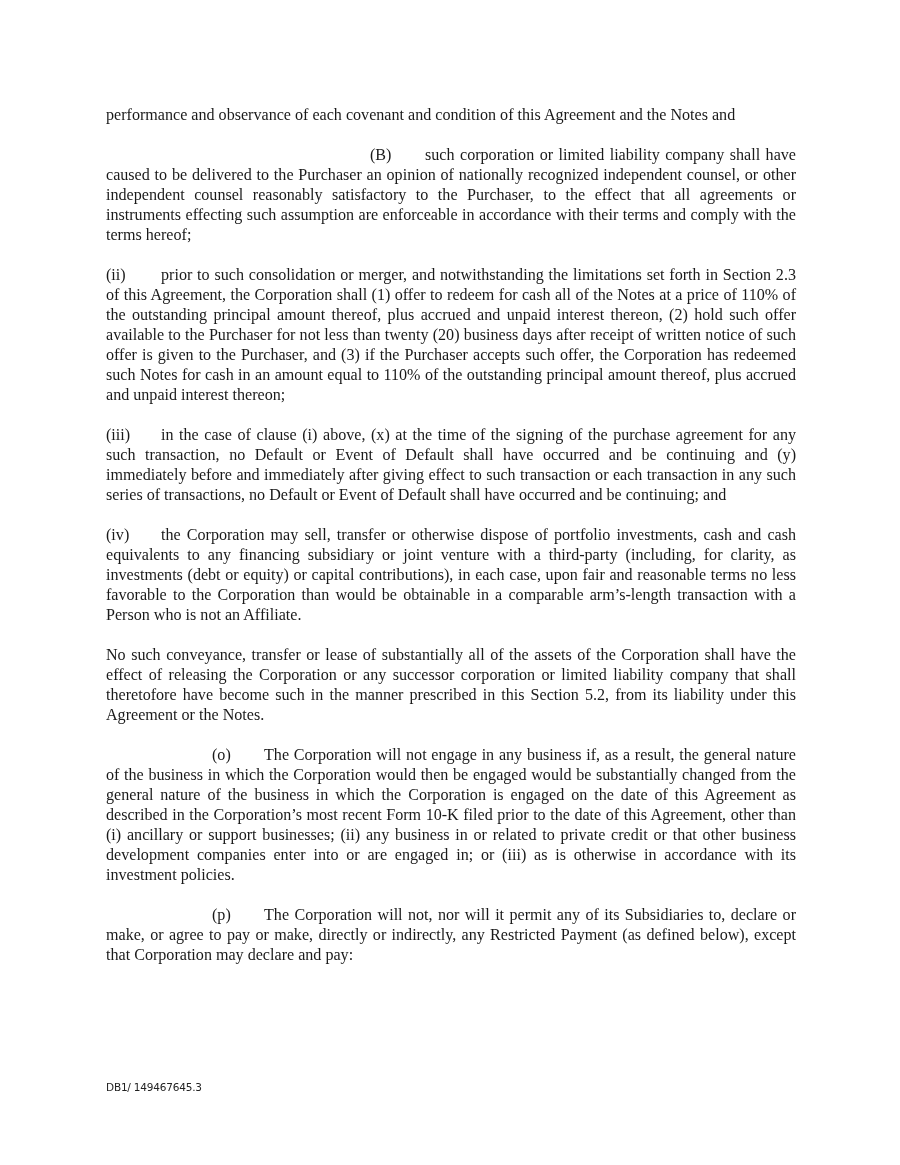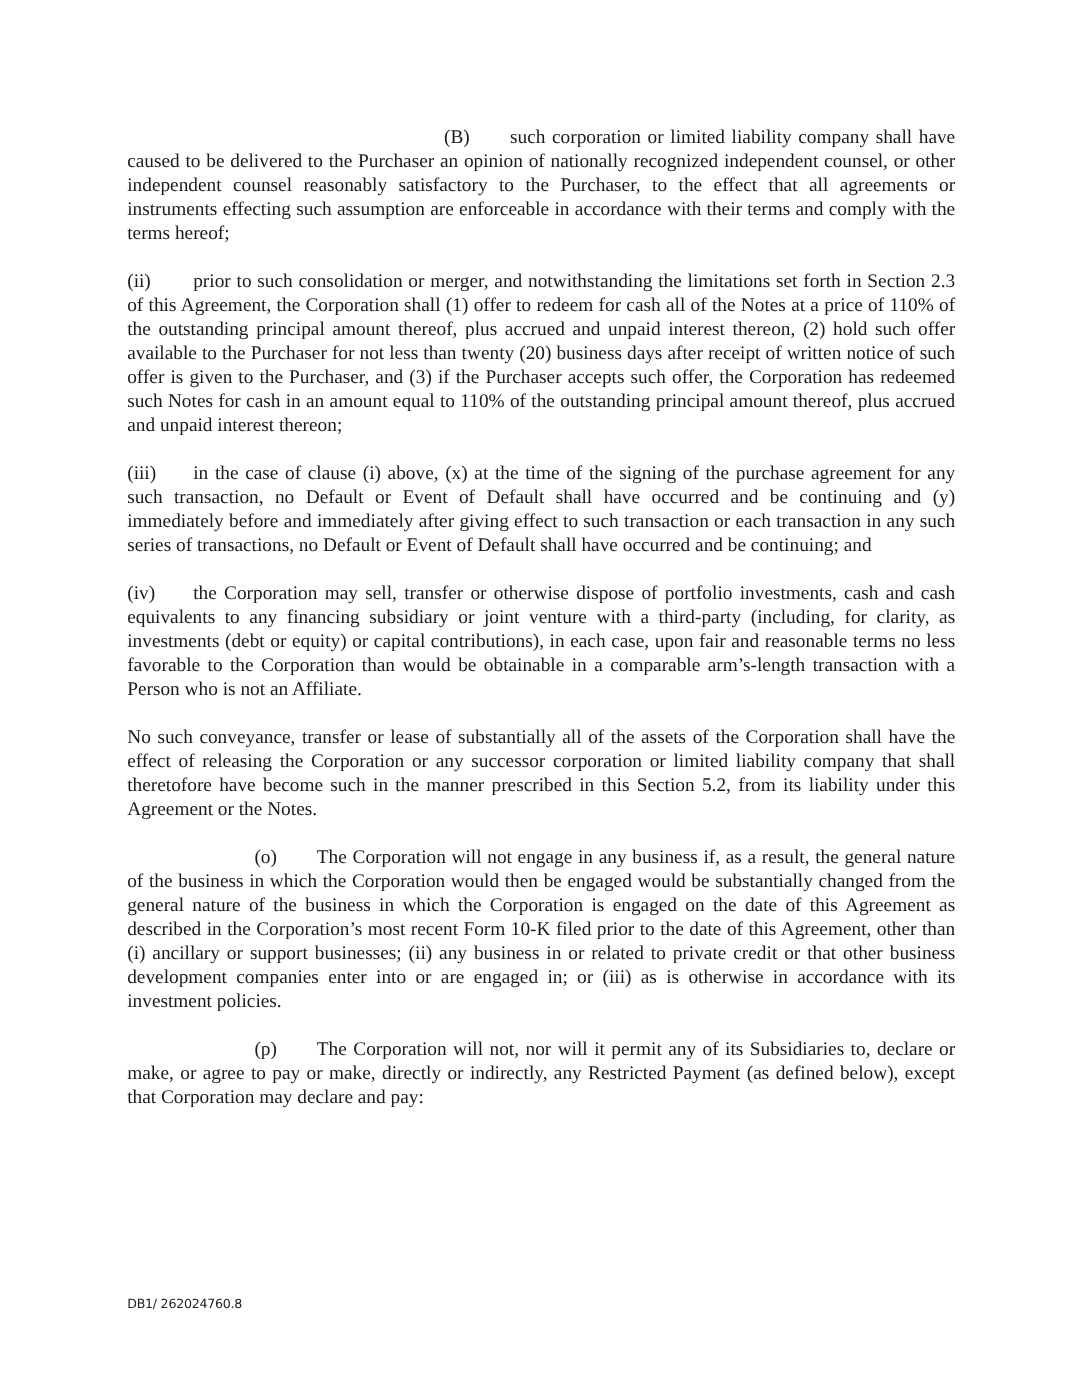--- a/index.html
+++ b/index.html
@@ -41,30 +41,31 @@
       font-size: 10.5px;
       color: #222222;
       letter-spacing: -0.2px;
     }
   </style>
 </head>
 <body>
 
 <div class="page">
 
+  <p class="para">performance and observance of each covenant and condition of this Agreement and the Notes and</p>
 
   <p class="para indent-l3"><span class="marker">(B)</span><span>such corporation or limited liability company shall have caused to be delivered to the Purchaser an opinion of nationally recognized independent counsel, or other independent counsel reasonably satisfactory to the Purchaser, to the effect that all agreements or instruments effecting such assumption are enforceable in accordance with their terms and comply with the terms hereof;</span></p>
 
   <p class="para indent-l2"><span class="marker">(ii)</span><span>prior to such consolidation or merger, and notwithstanding the limitations set forth in Section 2.3 of this Agreement, the Corporation shall (1) offer to redeem for cash all of the Notes at a price of 110% of the outstanding principal amount thereof, plus accrued and unpaid interest thereon, (2) hold such offer available to the Purchaser for not less than twenty (20) business days after receipt of written notice of such offer is given to the Purchaser, and (3) if the Purchaser accepts such offer, the Corporation has redeemed such Notes for cash in an amount equal to 110% of the outstanding principal amount thereof, plus accrued and unpaid interest thereon;</span></p>
 
   <p class="para indent-l2"><span class="marker">(iii)</span><span>in the case of clause (i) above, (x) at the time of the signing of the purchase agreement for any such transaction, no Default or Event of Default shall have occurred and be continuing and (y) immediately before and immediately after giving effect to such transaction or each transaction in any such series of transactions, no Default or Event of Default shall have occurred and be continuing; and</span></p>
 
   <p class="para indent-l2"><span class="marker">(iv)</span><span>the Corporation may sell, transfer or otherwise dispose of portfolio investments, cash and cash equivalents to any financing subsidiary or joint venture with a third-party (including, for clarity, as investments (debt or equity) or capital contributions), in each case, upon fair and reasonable terms no less favorable to the Corporation than would be obtainable in a comparable arm’s-length transaction with a Person who is not an Affiliate.</span></p>
 
   <p class="para">No such conveyance, transfer or lease of substantially all of the assets of the Corporation shall have the effect of releasing the Corporation or any successor corporation or limited liability company that shall theretofore have become such in the manner prescribed in this Section 5.2, from its liability under this Agreement or the Notes.</p>
 
   <p class="para indent-p"><span class="marker">(o)</span><span>The Corporation will not engage in any business if, as a result, the general nature of the business in which the Corporation would then be engaged would be substantially changed from the general nature of the business in which the Corporation is engaged on the date of this Agreement as described in the Corporation’s most recent Form 10-K filed prior to the date of this Agreement, other than (i) ancillary or support businesses; (ii) any business in or related to private credit or that other business development companies enter into or are engaged in; or (iii) as is otherwise in accordance with its investment policies.</span></p>
 
   <p class="para indent-p"><span class="marker">(p)</span><span>The Corporation will not, nor will it permit any of its Subsidiaries to, declare or make, or agree to pay or make, directly or indirectly, any Restricted Payment (as defined below), except that Corporation may declare and pay:</span></p>
 
 </div>
 
-<div class="footer">DB1/ 262024760.8</div>
+<div class="footer">DB1/ 149467645.3</div>
 
 </body></html>

